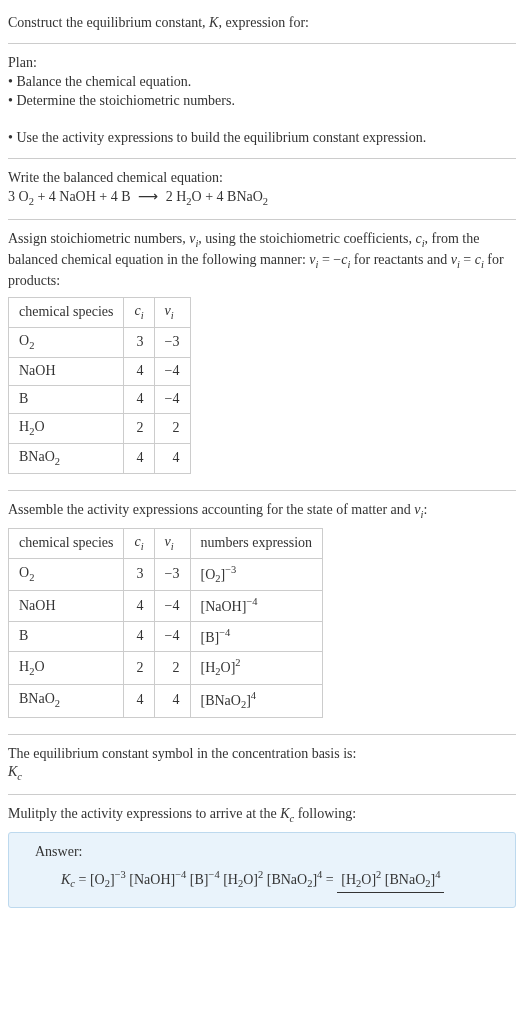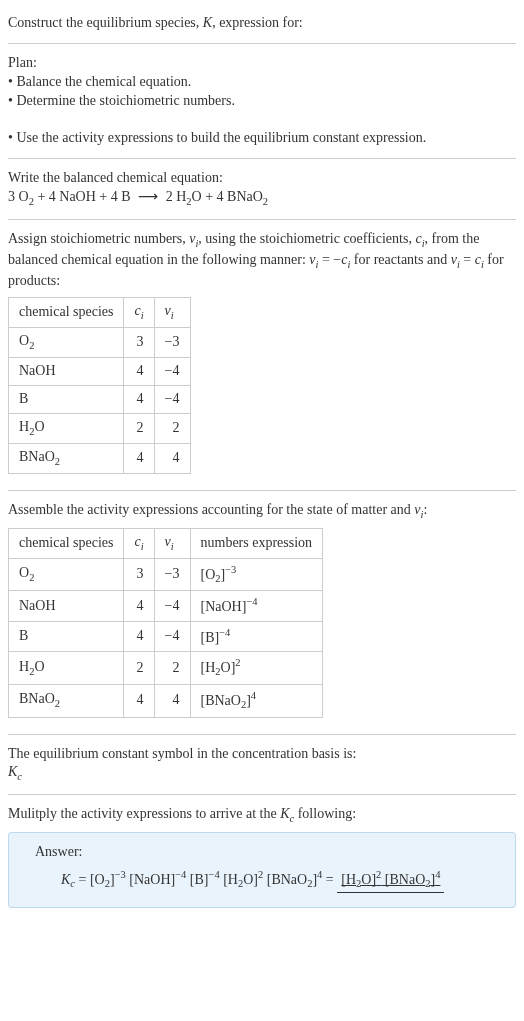--- a/index.html
+++ b/index.html
@@ -61,41 +61,40 @@
   }
   .frac {
     display: inline-block;
     vertical-align: middle;
     text-align: center;
   }
   .frac .num {
     display: block;
     border-bottom: 1px solid #333;
     padding: 0 4px;
-    text-decoration: underline;
   }
   .frac .den {
     display: block;
     padding: 0 4px;
   }
   .arrow {
     padding: 0 4px;
   }
   .para {
     line-height: 1.35;
   }
   .indent {
     padding-left: 26px;
   }
 </style>
 </head>
 <body>
 
 <div class="section para">
-  <span>Construct the equilibrium species, </span><span class="italic">K</span><span>, expression for:</span><br>
+  <span>Construct the equilibrium constant, </span><span class="italic">K</span><span>, expression for:</span><br>
 </div>
 
 <hr class="sep">
 
 <div class="section para">
   <span>Plan:</span><br>
   <span>• Balance the chemical equation.</span><br>
   <span>• Determine the stoichiometric numbers.</span><br>
   <br>
   <span>• Use the activity expressions to build the equilibrium constant expression.</span>

